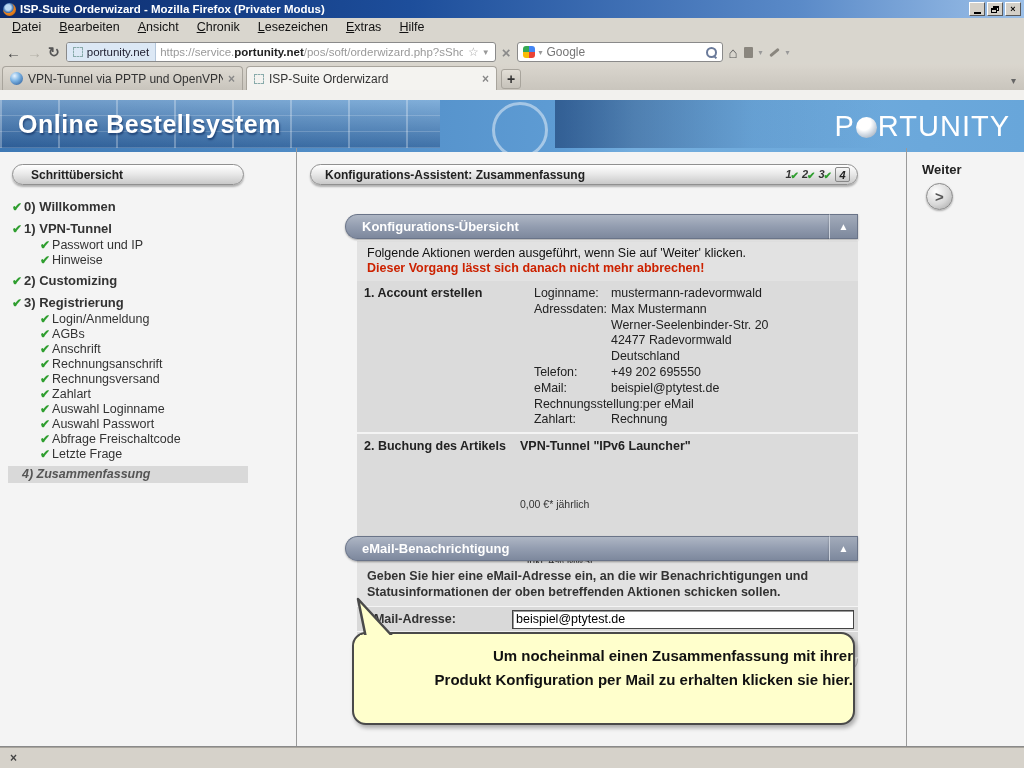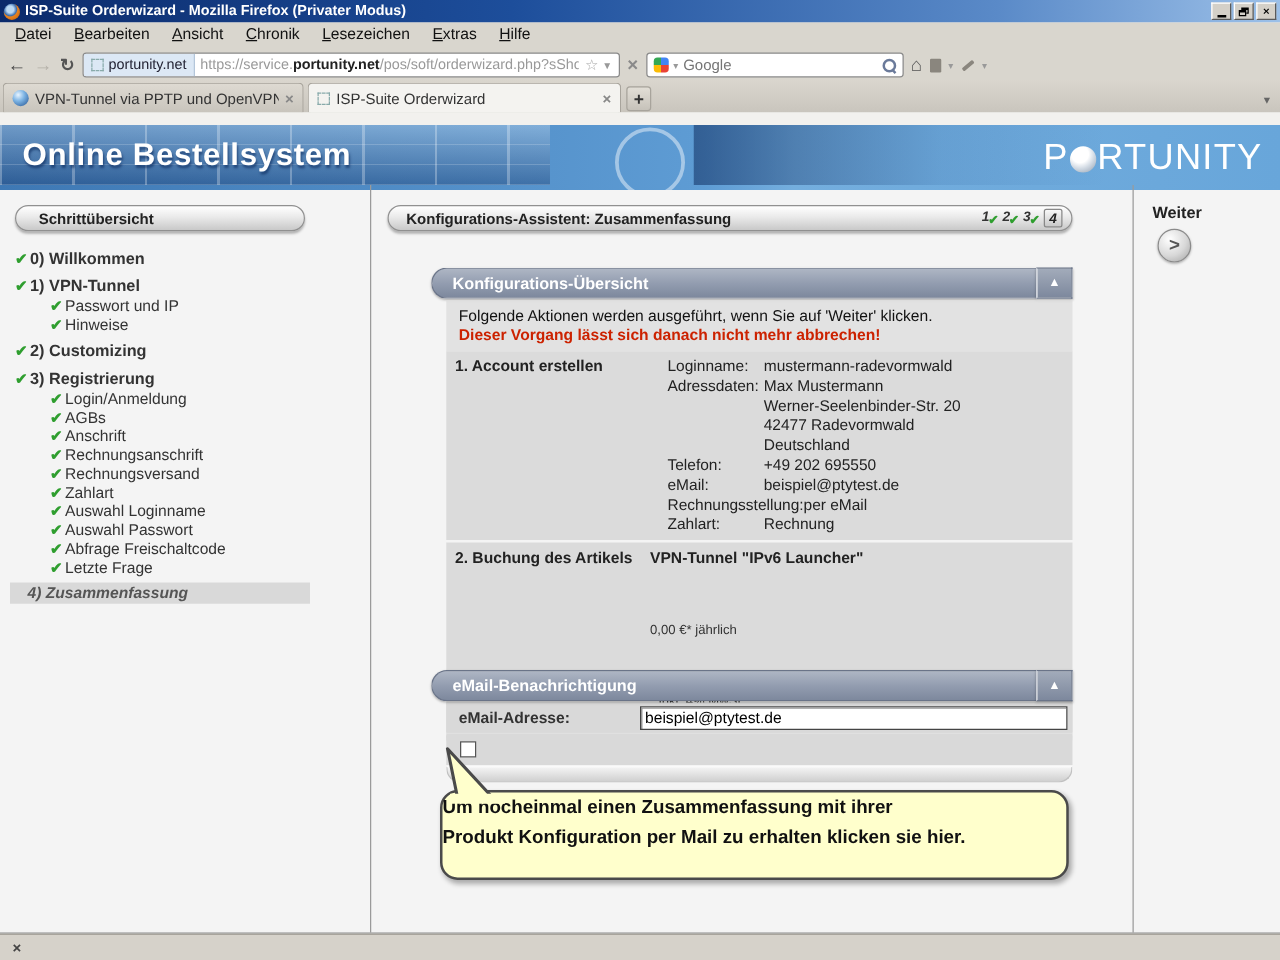--- a/index.html
+++ b/index.html
@@ -149,23 +149,23 @@
   .prow-email { background:#d9d9d9; margin-top:1px; height:24px; display:flex; align-items:center; }
   .email-label { flex:0 0 155px; padding-left:10px; font-weight:bold; font-size:12.5px; color:#333; }
   .email-input { width:342px; height:19px; border:1px solid #444; box-shadow:inset 1px 1px 0 #999;
     font-size:12.5px; padding:0 3px; color:#000; font-family:"Liberation Sans",sans-serif; background:#fff; }
   .prow-check { background:#d9d9d9; margin-top:1px; height:25px; display:flex; align-items:center; gap:8px; }
   .checkbox { width:13px; height:13px; background:#fff; border:1px solid #555; margin-left:11px; flex:0 0 auto; }
   .check-label { font-weight:bold; font-size:12.5px; color:#333; }
 
   
   .tip-tail { position:absolute; left:352px; top:597px; z-index:6; }
-  .tooltip { position:absolute; left:352px; top:632px; width:503px; height:72px; z-index:5;
+  .tooltip { position:absolute; left:352px; top:632px; width:503px; height:93px; z-index:5;
     background:#ffffcc; border:2px solid #4a4a4a; border-radius:14px;
-    box-shadow:2px 3px 4px rgba(0,0,0,.3); text-align:left; padding-top:0; }
+    box-shadow:2px 3px 4px rgba(0,0,0,.3); text-align:right; padding-top:10px; }
   .tooltip div { font-size:15px; font-weight:bold; color:#111; line-height:24px; }
   .tip-patch { position:absolute; left:360px; top:635px; width:44px; height:8px; background:#ffffcc; z-index:7; }
 
   
   .weiter-label { position:absolute; left:922px; top:162px; font-size:13px; font-weight:bold; color:#222; }
   .weiter-btn { position:absolute; left:926px; top:183px; width:27px; height:27px; border-radius:50%;
     background:radial-gradient(circle at 35% 30%, #ffffff, #d8d8d8 55%, #a2a2a2); border:1px solid #8a8a8a;
     box-shadow:0 1px 2px rgba(0,0,0,.3); display:flex; align-items:center; justify-content:center;
     font-size:15px; font-weight:900; color:#555; }
 </style>
@@ -412,20 +412,21 @@
     </div>
     <div class="panel-foot"></div>
   </div>
 
   <div class="panel p2">
     <div class="panel-head">
       <div class="panel-head-bar">eMail-Benachrichtigung</div>
       <div class="panel-arrow-btn">▲</div>
     </div>
     <div class="panel-body">
+      <div class="prow prow-desc">Geben Sie hier eine eMail-Adresse ein, an die wir Benachrichtigungen und Statusinformationen der oben betreffenden Aktionen schicken sollen.</div>
       <div class="prow-email">
         <span class="email-label">eMail-Adresse:</span>
         <input class="email-input" value="beispiel@ptytest.de" style="">
       </div>
       <div class="prow-check">
         <span class="checkbox"></span>
       </div>
     </div>
     <div class="panel-foot"></div>
   </div>

